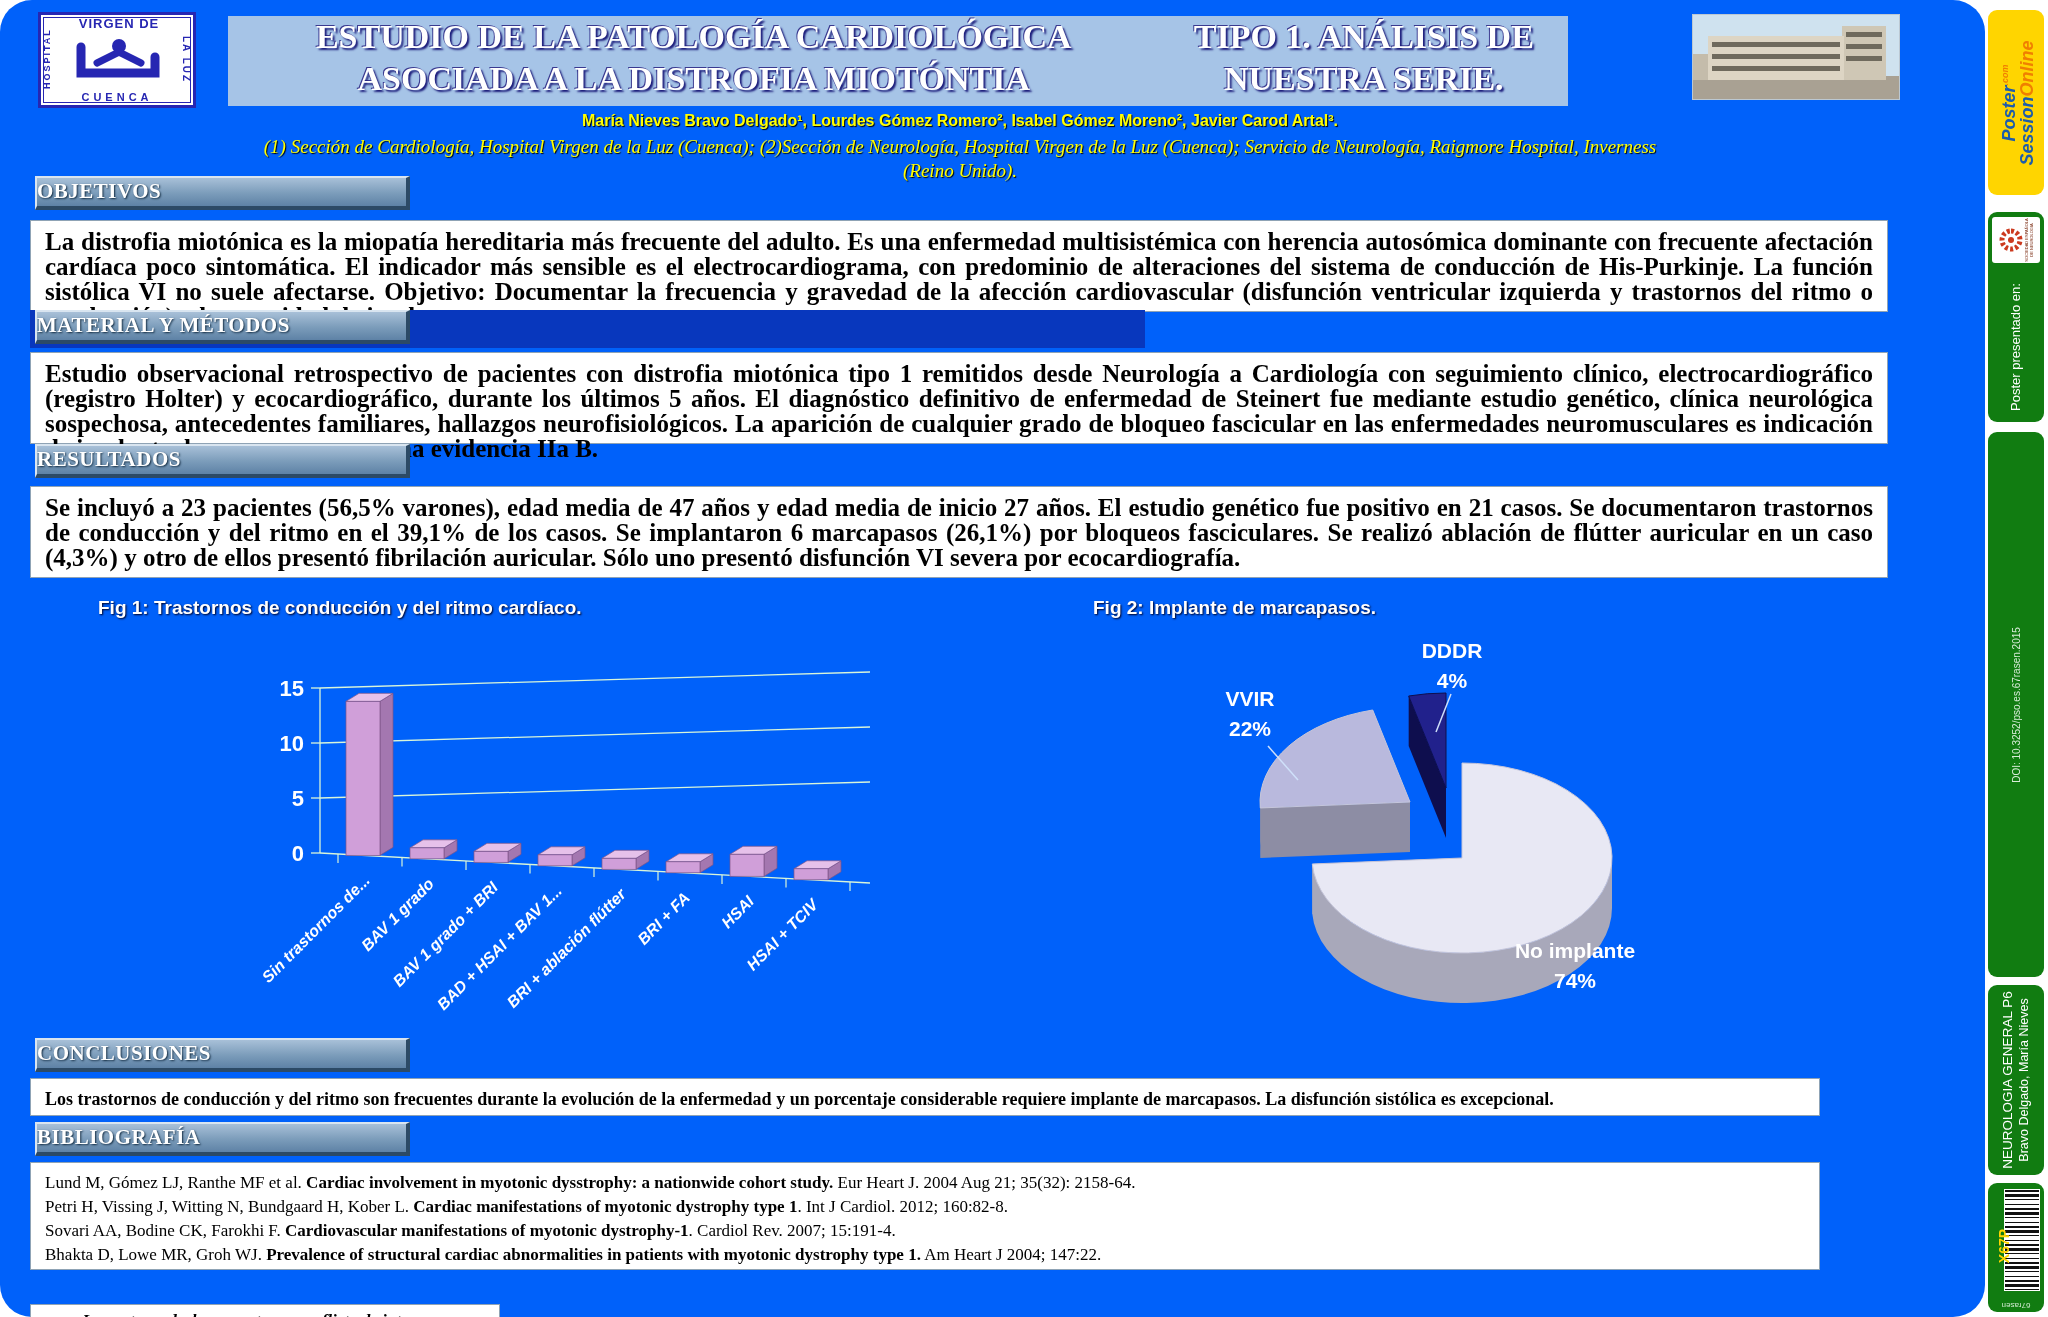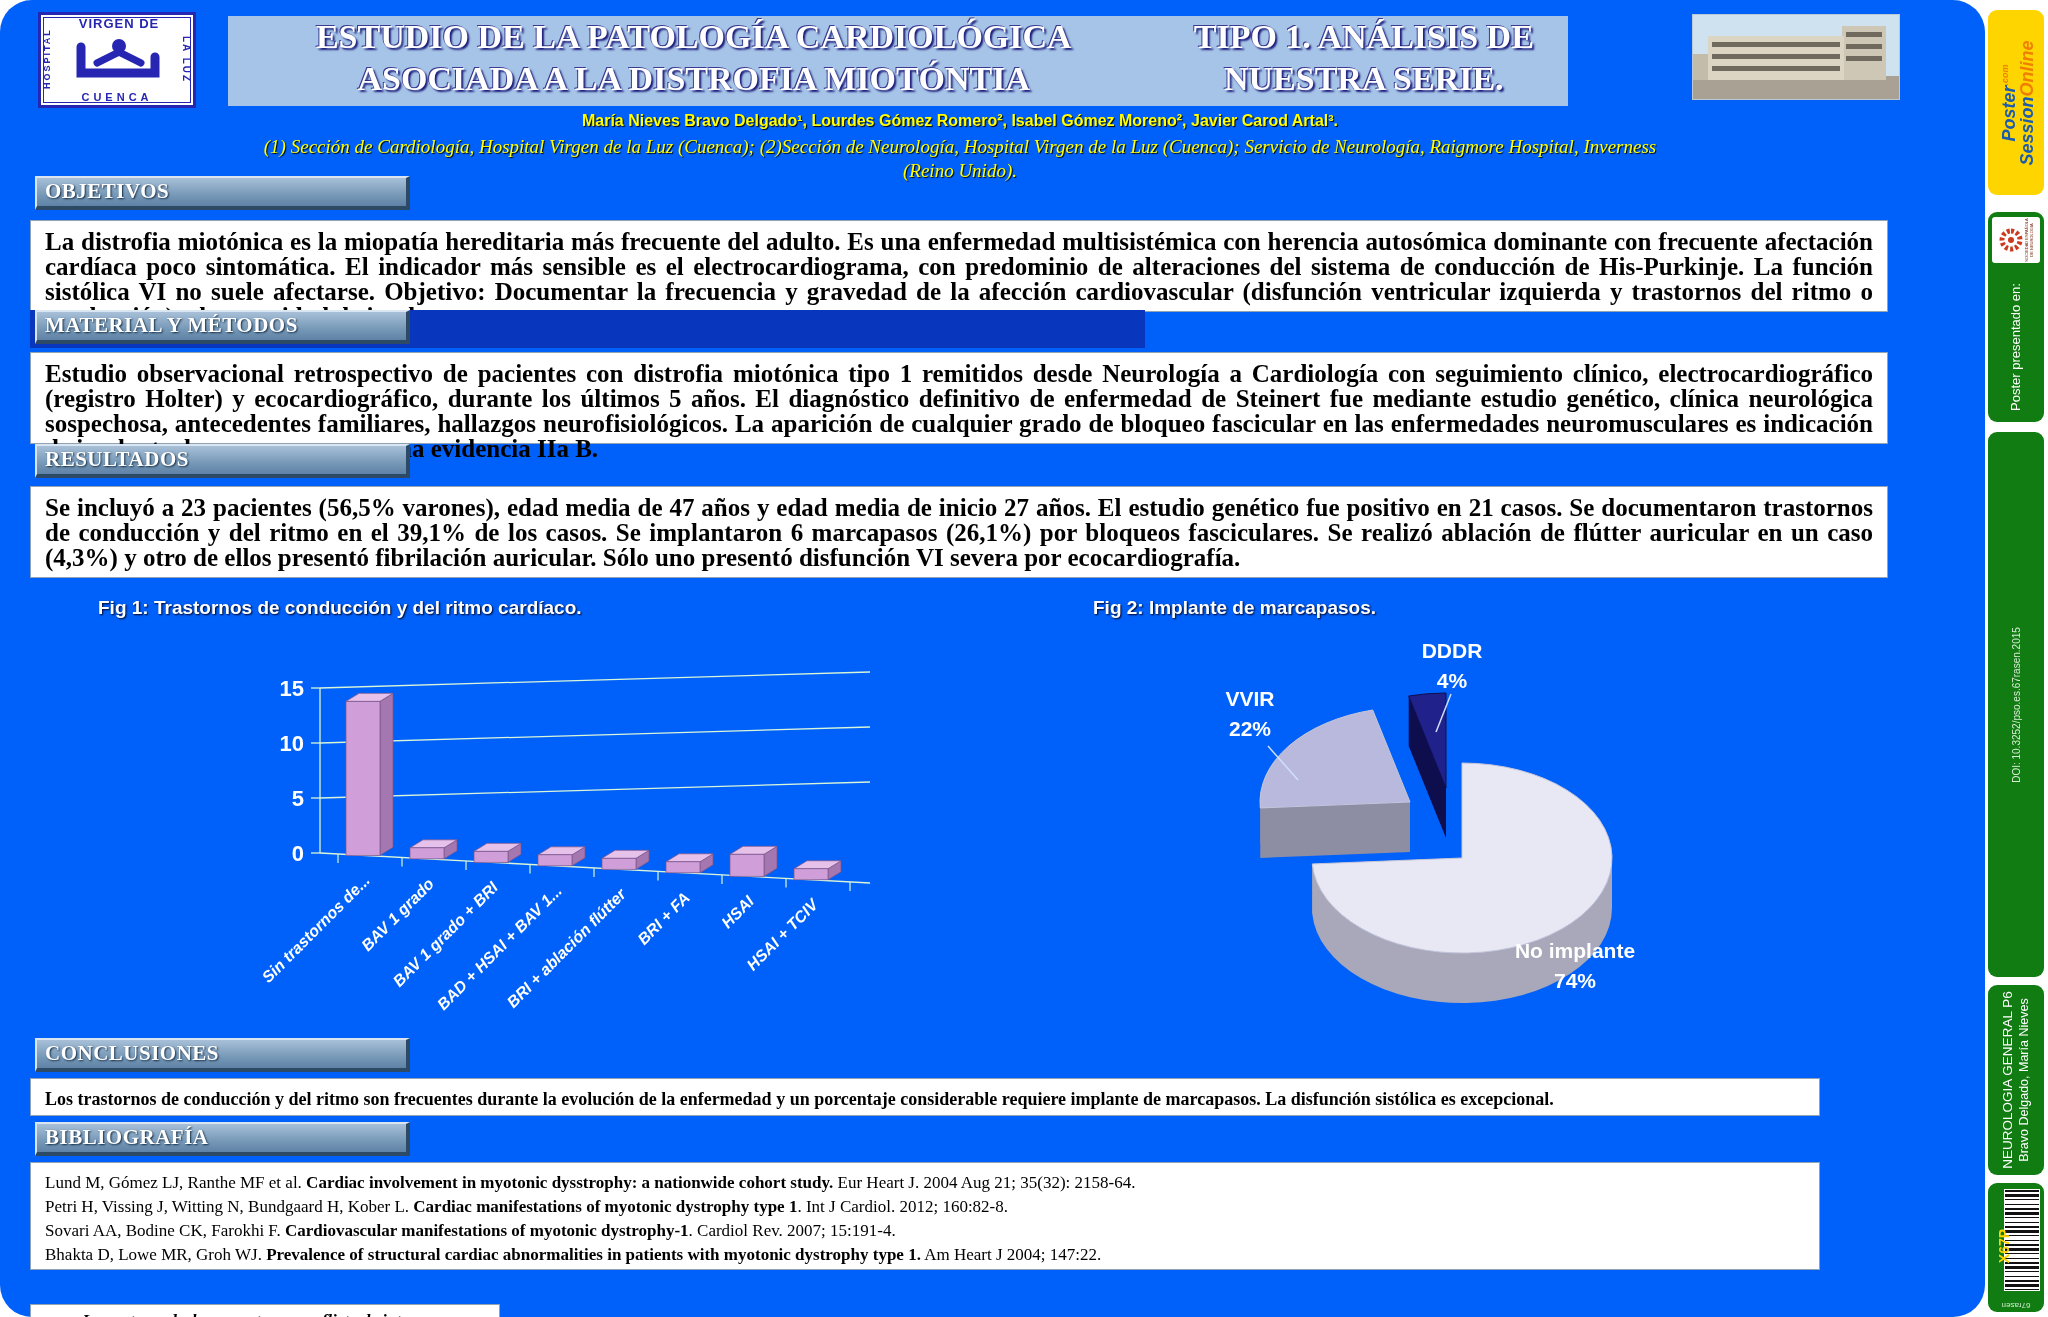--- a/index.html
+++ b/index.html
@@ -29,21 +29,21 @@
   .affil{position:absolute;left:0;width:1920px;text-align:center;color:#ffff00;
          font-family:"Liberation Serif",serif;font-style:italic;font-weight:normal;font-size:19px;
          text-shadow:1px 1px 1px #000;}
 
   
   .plaque{position:absolute;left:35px;width:375px;height:34px;box-sizing:border-box;
           background:linear-gradient(180deg,#a8c0d8 0%,#7b9cba 55%,#5e82a6 100%);
           border-top:2px solid #d9e5f0;border-left:2px solid #d9e5f0;
           border-right:4px solid #2c4a66;border-bottom:4px solid #2c4a66;
           color:#fff;font-family:"Liberation Serif",serif;font-weight:bold;font-size:21px;
-          line-height:27px;padding-left:8px;letter-spacing:.5px;text-shadow:1px 1px 2px #112a40;}
+          line-height:27px;padding-left:0;letter-spacing:.5px;text-shadow:1px 1px 2px #112a40;}
   .band{position:absolute;left:30px;top:310px;width:1115px;height:38px;background:#0837bd;}
 
   .whitebox{position:absolute;left:30px;width:1858px;background:#fff;border:1px solid #8fa3b5;
             box-sizing:border-box;padding:8px 14px;}
   .whitebox p{margin:0;color:#000;font-family:"Liberation Serif",serif;font-weight:bold;
               font-size:25px;line-height:25px;text-align:justify;}
 
   .figcap{position:absolute;color:#fff;font-weight:bold;font-size:19px;
           text-shadow:1px 1px 2px #002;}
 

